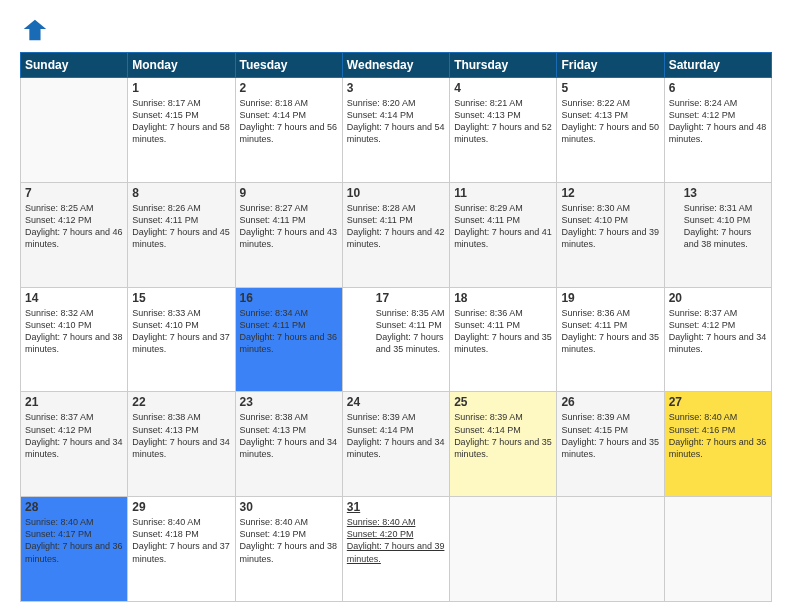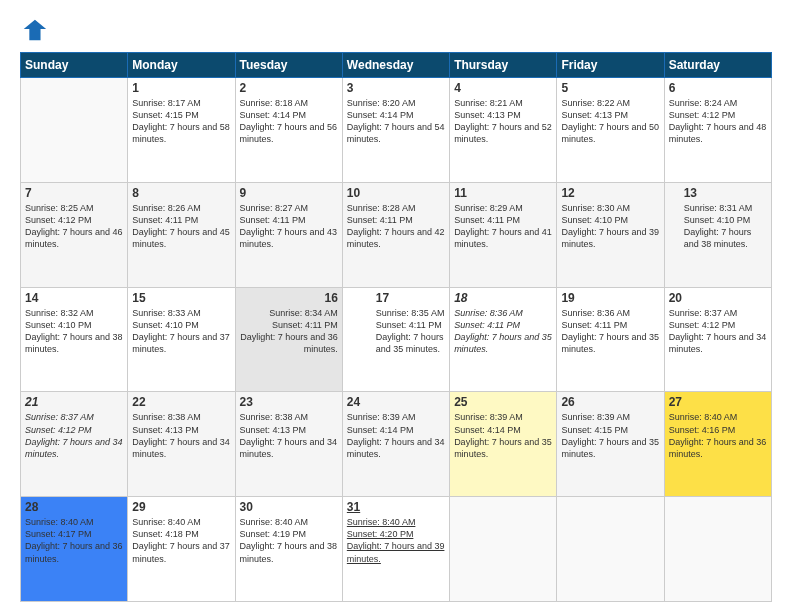--- a/index.html
+++ b/index.html
@@ -196,43 +196,43 @@
         </tr>
         <tr>
           <td style="background: rgb(255, 255, 255);">
             <span class="day-number">14</span>
             <div class="day-info">Sunrise: 8:32 AM<br>Sunset: 4:10 PM<br>Daylight: 7 hours and 38 minutes.</div>
           </td>
           <td style="background: rgb(255, 255, 255);">
             <span class="day-number">15</span>
             <div class="day-info">Sunrise: 8:33 AM<br>Sunset: 4:10 PM<br>Daylight: 7 hours and 37 minutes.</div>
           </td>
-          <td style="background: #e5e5e5; text-align: right;">
+          <td style="background: #3b82f6;">
             <span class="day-number">16</span>
             <div class="day-info">Sunrise: 8:34 AM<br>Sunset: 4:11 PM<br>Daylight: 7 hours and 36 minutes.</div>
           </td>
           <td style="background: rgb(255, 255, 255); padding-left: 33px;">
             <span class="day-number">17</span>
             <div class="day-info">Sunrise: 8:35 AM<br>Sunset: 4:11 PM<br>Daylight: 7 hours and 35 minutes.</div>
           </td>
-          <td style="background: rgb(255, 255, 255); font-style: italic;">
+          <td style="background: rgb(255, 255, 255);">
             <span class="day-number">18</span>
             <div class="day-info">Sunrise: 8:36 AM<br>Sunset: 4:11 PM<br>Daylight: 7 hours and 35 minutes.</div>
           </td>
           <td style="background: rgb(255, 255, 255);">
             <span class="day-number">19</span>
             <div class="day-info">Sunrise: 8:36 AM<br>Sunset: 4:11 PM<br>Daylight: 7 hours and 35 minutes.</div>
           </td>
           <td style="background: rgb(255, 255, 255);">
             <span class="day-number">20</span>
             <div class="day-info">Sunrise: 8:37 AM<br>Sunset: 4:12 PM<br>Daylight: 7 hours and 34 minutes.</div>
           </td>
         </tr>
         <tr>
-          <td style="background: rgb(245, 245, 245); font-style: italic;">
+          <td style="background: rgb(245, 245, 245);">
             <span class="day-number">21</span>
             <div class="day-info">Sunrise: 8:37 AM<br>Sunset: 4:12 PM<br>Daylight: 7 hours and 34 minutes.</div>
           </td>
           <td style="background: rgb(245, 245, 245);">
             <span class="day-number">22</span>
             <div class="day-info">Sunrise: 8:38 AM<br>Sunset: 4:13 PM<br>Daylight: 7 hours and 34 minutes.</div>
           </td>
           <td style="background: rgb(245, 245, 245);">
             <span class="day-number">23</span>
             <div class="day-info">Sunrise: 8:38 AM<br>Sunset: 4:13 PM<br>Daylight: 7 hours and 34 minutes.</div>

